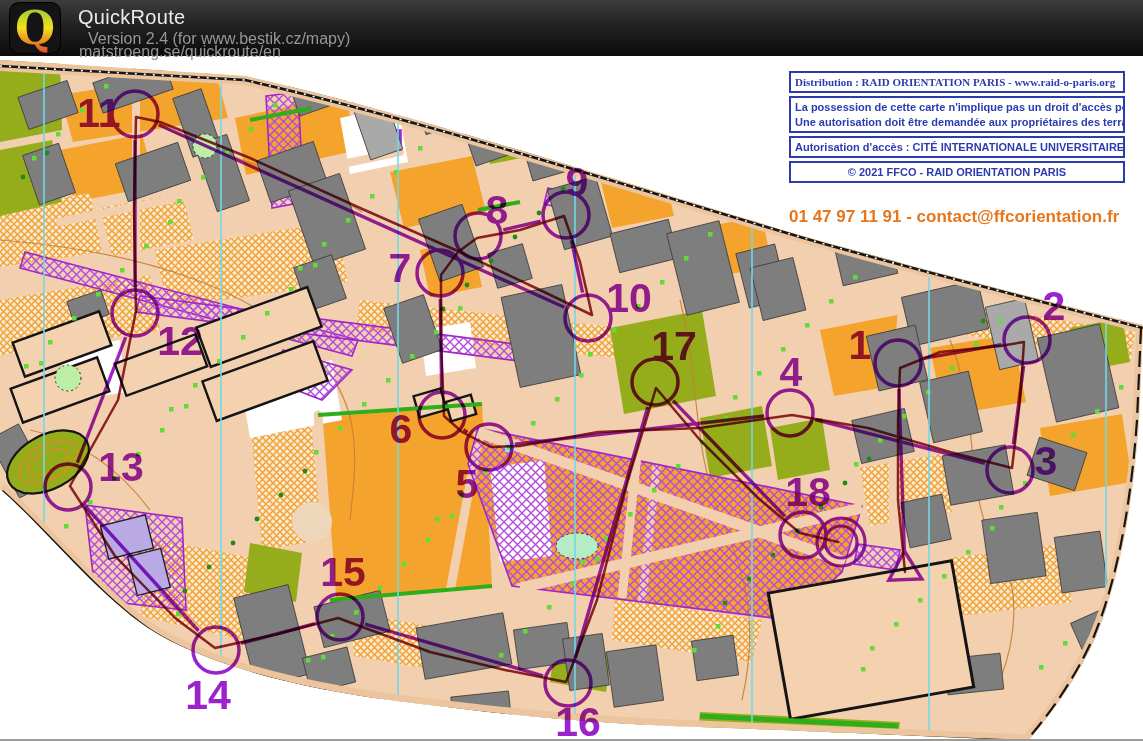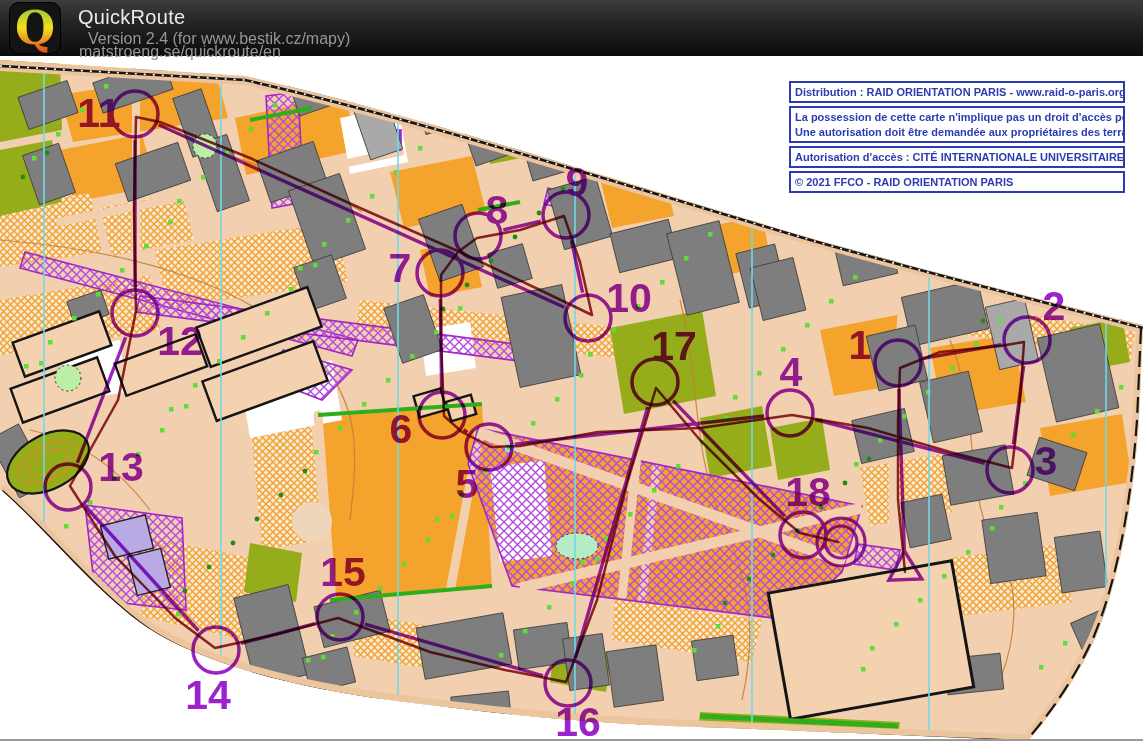--- a/index.html
+++ b/index.html
@@ -10,22 +10,22 @@
     background:linear-gradient(#3d3d3d 0%,#222 45%,#0b0b0b 100%);z-index:30;}
   .logo{position:absolute;left:10px;top:3px;width:50px;height:50px;background:#141414;
     border-radius:9px;box-shadow:0 0 0 1px #000;}
   .h-title{position:absolute;left:78px;top:6px;font-size:20px;color:#eaeaea;letter-spacing:.3px;}
   .h-sub1{position:absolute;left:88px;top:30px;font-size:16px;color:#969696;}
   .h-sub2{position:absolute;left:79px;top:43px;font-size:16px;color:#969696;}
   
   .infobox{position:absolute;left:789px;top:71px;width:336px;z-index:20;color:#2b3cb0;}
   .ib-row{border:2px solid #2b3cb0;background:#fff;padding:2px 4px;margin-top:3px;
     font-weight:bold;font-size:11px;line-height:1.3;white-space:nowrap;overflow:hidden;}
-  .ib-row:first-child{margin-top:10px;}
-  .ib-center{}
+  .ib-row:first-child{margin-top:0;font-family:Liberation Serif, serif;}
+  .ib-center{text-align:center;}
   .contact{position:absolute;left:789px;top:207px;width:340px;z-index:20;
     font-weight:bold;font-size:17px;color:#e8751a;white-space:nowrap;}
   .bottomline{position:absolute;left:0;bottom:0;width:1143px;height:2px;background:#9a9a9a;z-index:25;}
   svg.map{position:absolute;left:0;top:0;}
 </style>
 </head>
 <body>
 
 <div class="stage">
 
@@ -475,14 +475,15 @@
       <div>Une autorisation doit être demandée aux propriétaires des terrains.</div>
     </div>
     <div class="ib-row">
       <div>Autorisation d'accès : CITÉ INTERNATIONALE UNIVERSITAIRE DE</div>
     </div>
     <div class="ib-row ib-center">
       <span>© 2021 FFCO - RAID ORIENTATION PARIS</span>
     </div>
   </div>
 
+  <div class="contact">01 47 97 11 91 - contact@ffcorientation.fr</div>
   <div class="bottomline"></div>
 </div>
 
 </body></html>

